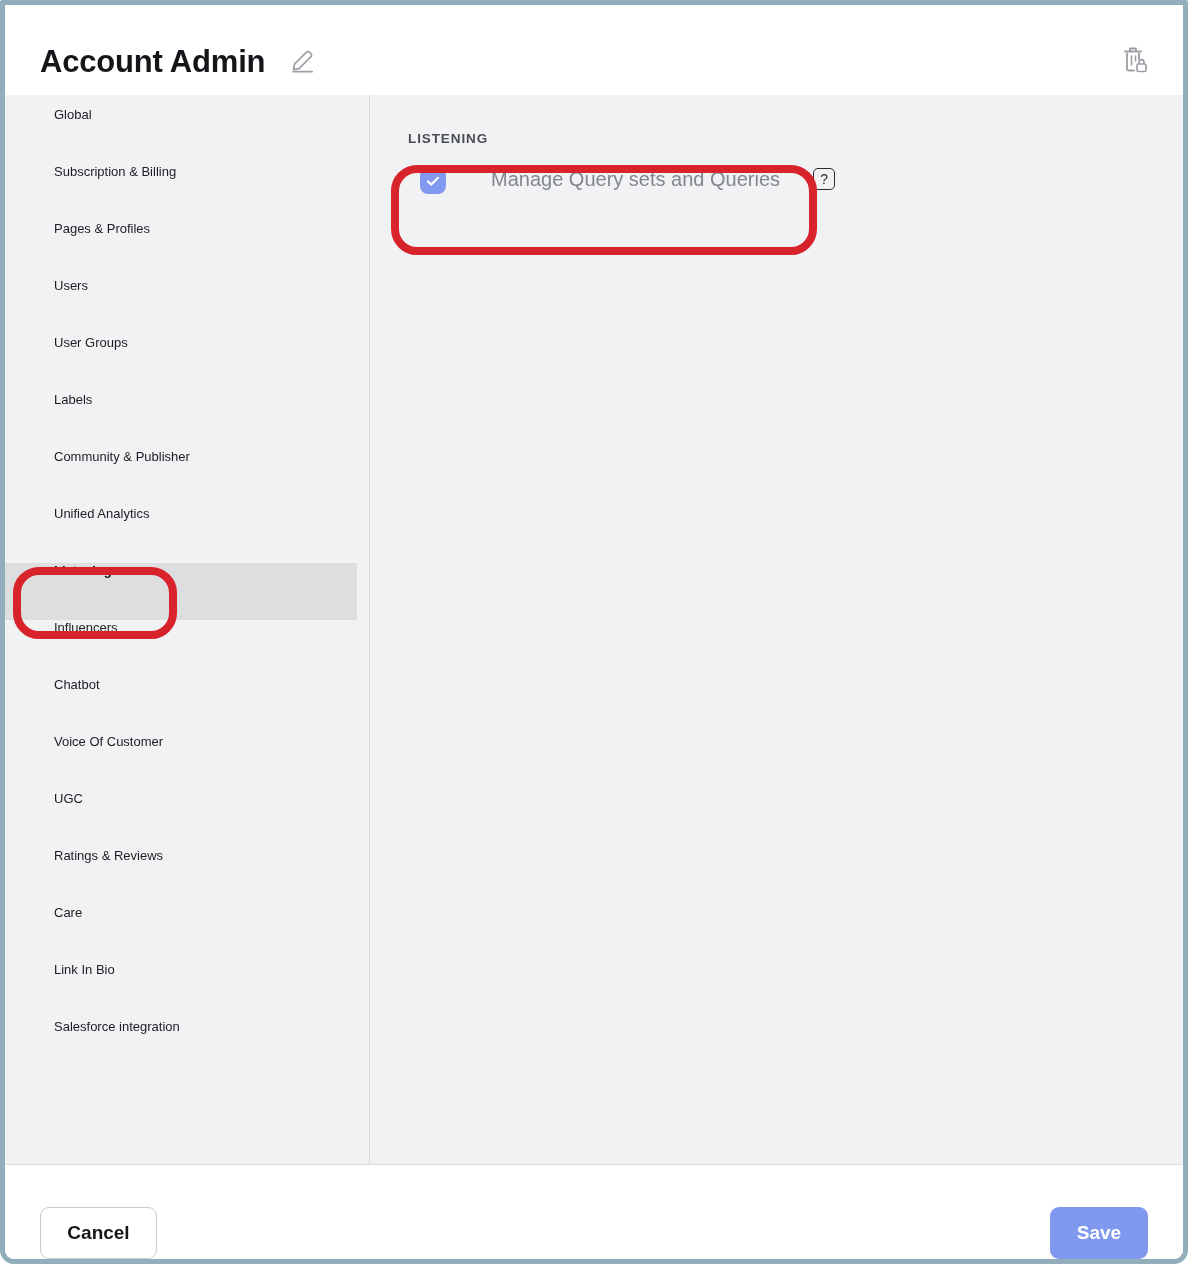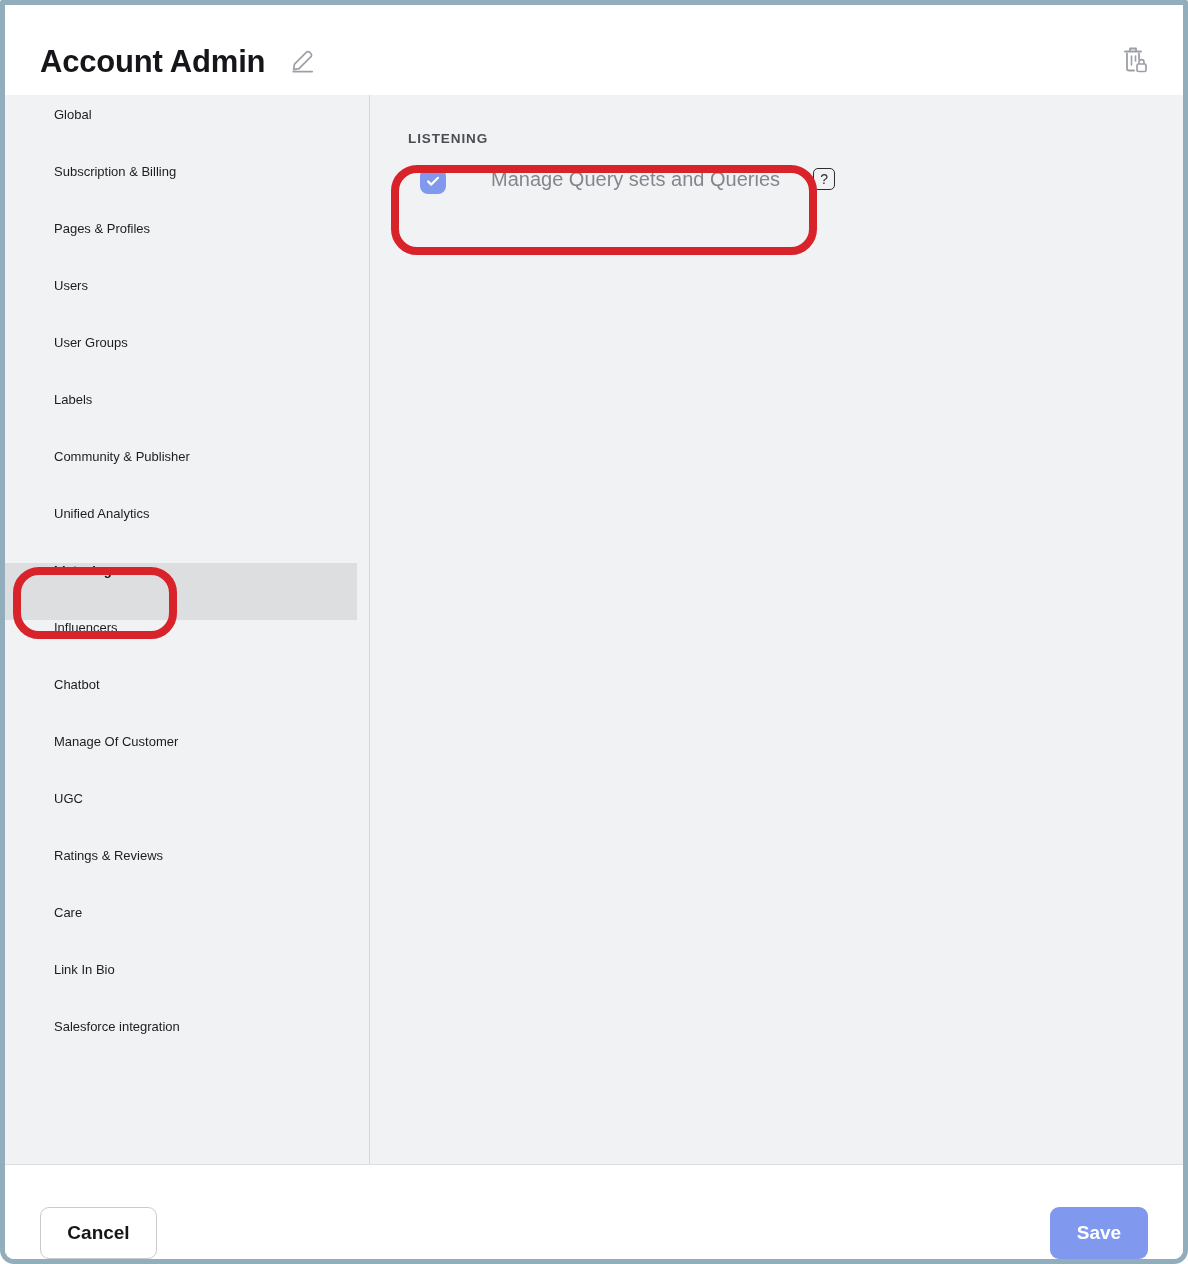--- a/index.html
+++ b/index.html
@@ -289,21 +289,21 @@
       <div class="sidebar-item selected">
         <span>Listening</span>
       </div>
       <div class="sidebar-item">
         <span>Influencers</span>
       </div>
       <div class="sidebar-item">
         <span>Chatbot</span>
       </div>
       <div class="sidebar-item">
-        <span>Manage Of Customer</span>
+        <span>Voice Of Customer</span>
       </div>
       <div class="sidebar-item">
         <span>UGC</span>
       </div>
       <div class="sidebar-item">
         <span>Ratings &amp; Reviews</span>
       </div>
       <div class="sidebar-item">
         <span>Care</span>
       </div>

